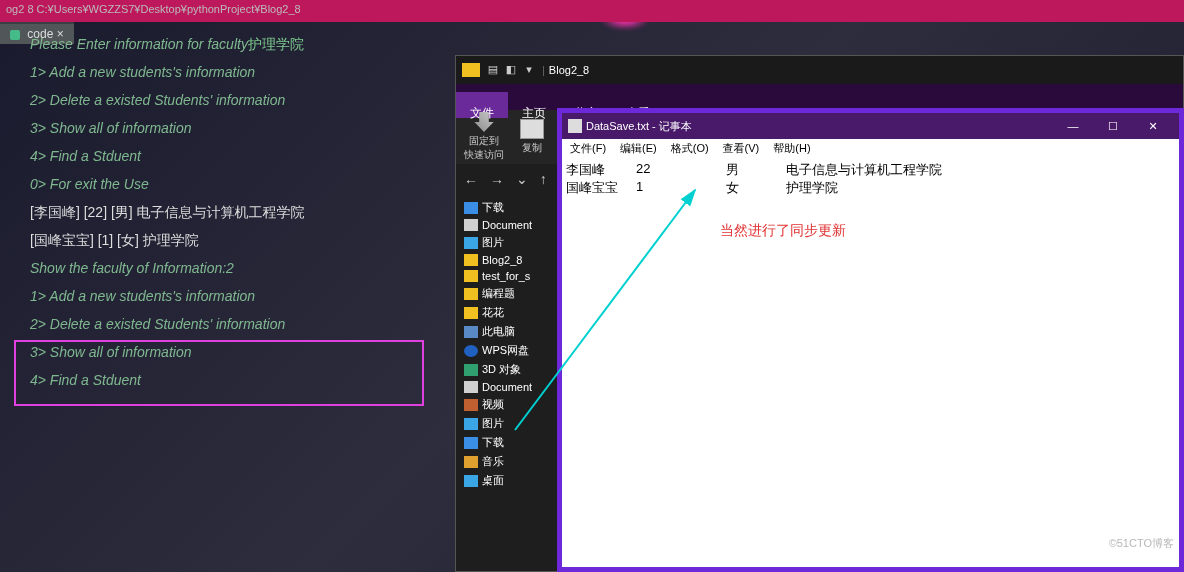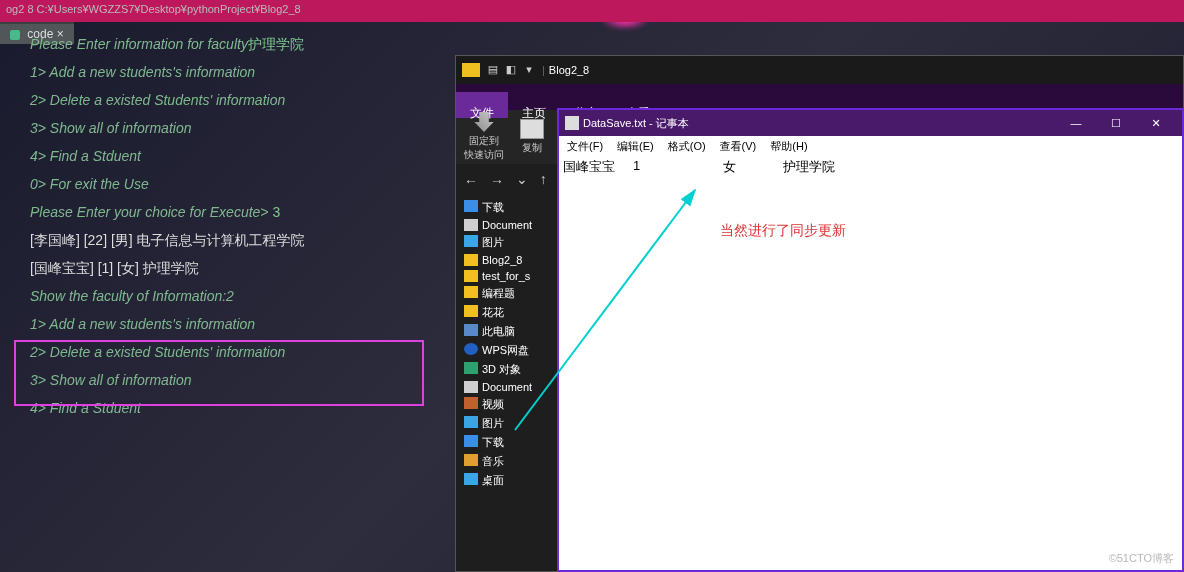--- a/index.html
+++ b/index.html
@@ -31,72 +31,71 @@
 .exp-tab { padding: 13px 14px; margin-top: 8px; }
 .exp-tab.active { background: #6a2a9a; }
 .exp-ribbon { height: 54px; background: #252525; display: flex; padding: 2px 8px; gap: 8px; }
 .ribbon-item { display: flex; flex-direction: column; align-items: center; justify-content: center; color: #ccc; font-size: 10px; width: 40px; }
 .ribbon-ic { width: 24px; height: 20px; background: #555; margin-bottom: 2px; }
 .ribbon-ic.pin { background: linear-gradient(45deg,#888,#ccc); clip-path: polygon(30% 0,70% 0,70% 50%,90% 50%,50% 100%,10% 50%,30% 50%); }
 .ribbon-ic.copy { background: #ddd; border: 1px solid #999; }
 .exp-nav { height: 30px; background: #1e1e1e; display: flex; align-items: center; padding: 0 8px; color: #ccc; font-size: 14px; gap: 12px; }
 .exp-body { display: flex; height: calc(100% - 138px); }
 .exp-tree { width: 100px; background: #1e1e1e; padding: 4px; overflow: hidden; }
-.tree-item { display: flex; color: #fff; font-size: 11px; padding: 2px 4px; white-space: nowrap; }
+.tree-item { display: flex; align-items: center; color: #fff; font-size: 11px; padding: 2px 4px; white-space: nowrap; }
 .tree-ic { width: 14px; height: 12px; margin-right: 4px; flex-shrink: 0; }
 .tree-ic.dl { background: #3a8ee6; }
 .tree-ic.doc { background: #d0d0d0; }
 .tree-ic.pic { background: #3aa6e6; }
 .tree-ic.fold { background: #f0c020; }
 .tree-ic.pc { background: #5a8ac6; }
 .tree-ic.wps { background: #2060c0; border-radius: 50%; }
 .tree-ic.d3 { background: #30a070; }
 .tree-ic.vid { background: #c06030; }
 .tree-ic.music { background: #e0a030; }
 
 
-.notepad { position: absolute; top: 108px; left: 557px; width: 627px; height: 464px; background: #fff; border: 2px solid #6d28d9; }
+.notepad { position: absolute; top: 108px; left: 557px; width: 627px; height: 464px; background: #fff; border: 5px solid #6d28d9; }
 .np-titlebar { height: 26px; background: #4a1a6a; color: #fff; display: flex; align-items: center; padding: 0 6px; font-size: 11px; }
 .np-titlebar .np-ic { width: 14px; height: 14px; background: #ddd; margin-right: 4px; }
 .np-titlebar .spacer { flex: 1; }
 .np-titlebar .winbtn { width: 40px; text-align: center; }
-.np-menubar { height: 20px; background: #fff; display: flex; padding: 0 6px; font-size: 11px; color: #000; gap: 10px; align-items: center; }
+.np-menubar { height: 20px; background: #fff; display: flex; padding: 0 6px; font-size: 11px; color: #000; gap: 10px; }
 .np-menu { padding: 2px 2px; }
 .np-content { padding: 2px 4px; font-size: 13px; color: #000; font-family: sans-serif; }
 .np-row { display: flex; }
 .np-cell1 { width: 70px; }
 .np-cell2 { width: 90px; }
 .np-cell3 { width: 60px; }
 
 
 .arrow-svg { position: absolute; top: 180px; left: 505px; pointer-events: none; }
 .annotation { position: absolute; top: 222px; left: 720px; color: #e03030; font-size: 14px; font-family: sans-serif; }
 
-.watermark { position: absolute; bottom: 6px; right: 10px; color: #888; font-size: 11px; opacity: 0.6; }
+.watermark { position: absolute; bottom: 21px; right: 10px; color: #888; font-size: 11px; opacity: 0.6; }
 </style>
 </head>
 <body>
 
 <div class="ide-bg"></div>
 <div class="blob"></div>
 
 <div class="ide-titlebar">og2 8  C:¥Users¥WGZZS7¥Desktop¥pythonProject¥Blog2_8</div>
 <div class="ide-tab">
   <span class="ide-tab-icon"></span>
   <span>code</span> ×
 </div>
 
 <div class="console" id="console">
     <div class="line">Please Enter information for faculty<span class="input-cn">护理学院</span></div>
     <div class="line">1&gt; Add a new students's information</div>
     <div class="line">2&gt; Delete a existed Students' information</div>
     <div class="line">3&gt; Show all of information</div>
     <div class="line">4&gt; Find a Stduent</div>
     <div class="line">0&gt; For exit the Use</div>
-    <div class="line">Please Enter your choice for Execute&gt;<span class="input-cn"> 3</span></div>
     <div class="line"><span class="cn">[李国峰]   [22]   [男]    电子信息与计算机工程学院</span></div>
     <div class="line"><span class="cn">[国峰宝宝]    [1]    [女]   护理学院</span></div>
     <div class="line">Show the faculty of Information:2</div>
     <div class="line">1&gt; Add a new students's information</div>
     <div class="line">2&gt; Delete a existed Students' information</div>
     <div class="line">3&gt; Show all of information</div>
     <div class="line">4&gt; Find a Stduent</div>
   </div>
 <div class="highlight-box"></div>
 
@@ -165,20 +164,26 @@
   </div>
   <div class="np-menubar">
     <span class="np-menu">文件(F)</span>
     <span class="np-menu">编辑(E)</span>
     <span class="np-menu">格式(O)</span>
     <span class="np-menu">查看(V)</span>
     <span class="np-menu">帮助(H)</span>
   </div>
   <div class="np-content" id="npcontent">
       <div class="np-row">
+        <span class="np-cell1">李国峰</span>
+        <span class="np-cell2">22</span>
+        <span class="np-cell3">男</span>
+        <span>电子信息与计算机工程学院</span>
+      </div>
+      <div class="np-row">
         <span class="np-cell1">国峰宝宝</span>
         <span class="np-cell2">1</span>
         <span class="np-cell3">女</span>
         <span>护理学院</span>
       </div>
     </div>
 </div>
 
 <svg class="arrow-svg" width="200" height="260">
   <defs>

